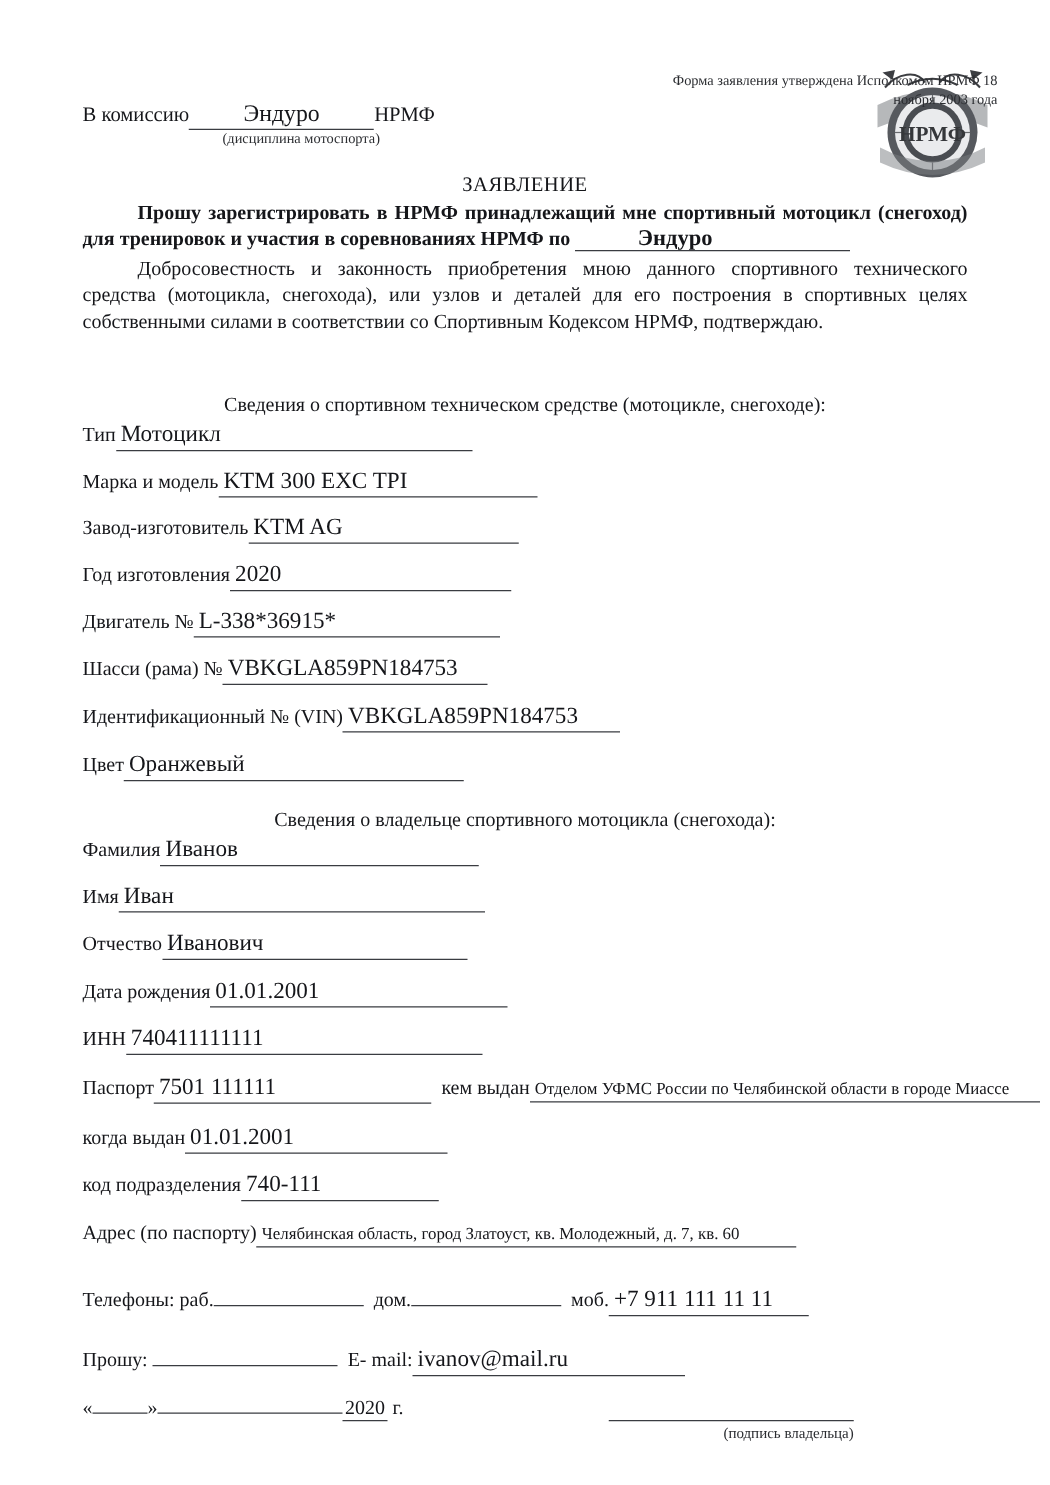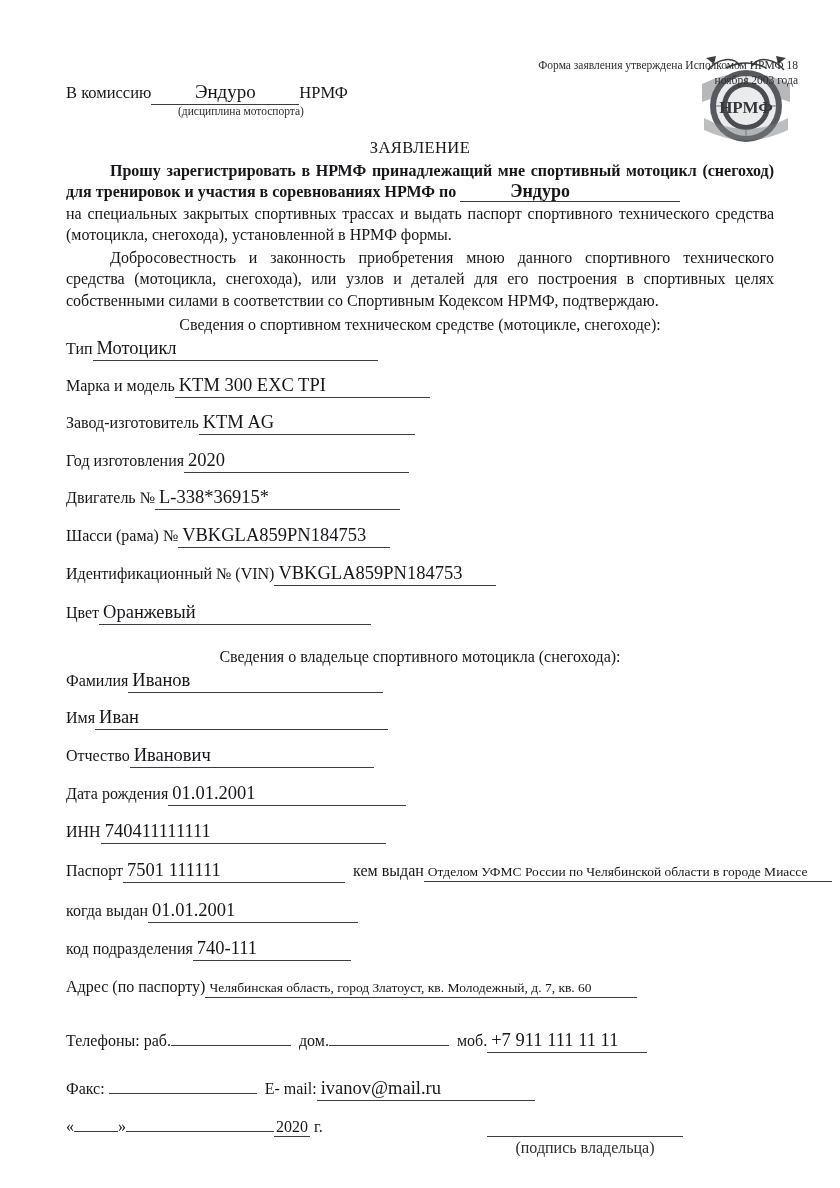--- a/index.html
+++ b/index.html
@@ -163,23 +163,24 @@
     left: 487px;
     top: 1120px;
     width: 196px;
     text-align: center;
   }
   .sign-line {
     border-bottom: 1.3px solid #3a3c41;
     height: 16px;
   }
   .sign-cap {
-    font-size: 16px;
+    font-size: 12px;
     margin-top: 2px;
     color: #2b2d31;
+    text-align: right;
   }
 </style>
 </head>
 <body>
 
 <div class="page">
 
   <div class="header-note">Форма заявления утверждена Исполкомом НРМФ 18 ноября 2003 года</div>
 
   <svg class="emblem" viewBox="0 0 112 108" aria-hidden="true">
@@ -216,21 +217,20 @@
 
   <div class="title">ЗАЯВЛЕНИЕ</div>
 
   <div class="body-block">
     <div class="para first">
       <span>Прошу зарегистрировать в НРМФ принадлежащий мне спортивный мотоцикл (снегоход) для тренировок и участия в соревнованиях НРМФ по</span>
       <span class="inline-fill">
         <span>Эндуро</span>
       </span>
     </div>
-    <div class="para">на специальных закрытых спортивных трассах и выдать паспорт спортивного технического средства (мотоцикла, снегохода), установленной в НРМФ формы.</div>
     <div class="para2">Добросовестность и законность приобретения мною данного спортивного технического средства (мотоцикла, снегохода), или узлов и деталей для его построения в спортивных целях собственными силами в соответствии со Спортивным Кодексом НРМФ, подтверждаю.</div>
   </div>
 
   <div class="sec-head" style="top:316px">Сведения о спортивном техническом средстве (мотоцикле, снегоходе):</div>
 
   <div class="field" style="top:338px">
     <span class="lbl">Тип</span>
     <span class="line" style="width:285px">
       <span class="val">Мотоцикл</span>
     </span>
@@ -367,21 +367,21 @@
       <span class="val"></span>
     </span>
     <span class="lbl">&nbsp;&nbsp;</span>
     <span class="lbl">моб.</span>
     <span class="line" style="width:160px">
       <span class="val">+7 911 111 11 11</span>
     </span>
   </div>
 
   <div class="field" style="top:1078px">
-    <span class="lbl">Факс:</span>
+    <span class="lbl">Прошу:</span>
     <span class="lbl">&nbsp;</span>
     <span class="line blank" style="width:148px">
       <span class="val"></span>
     </span>
     <span class="lbl">&nbsp;&nbsp;</span>
     <span class="lbl">E- mail:</span>
     <span class="line" style="width:218px">
       <span class="val">ivanov@mail.ru</span>
     </span>
   </div>

